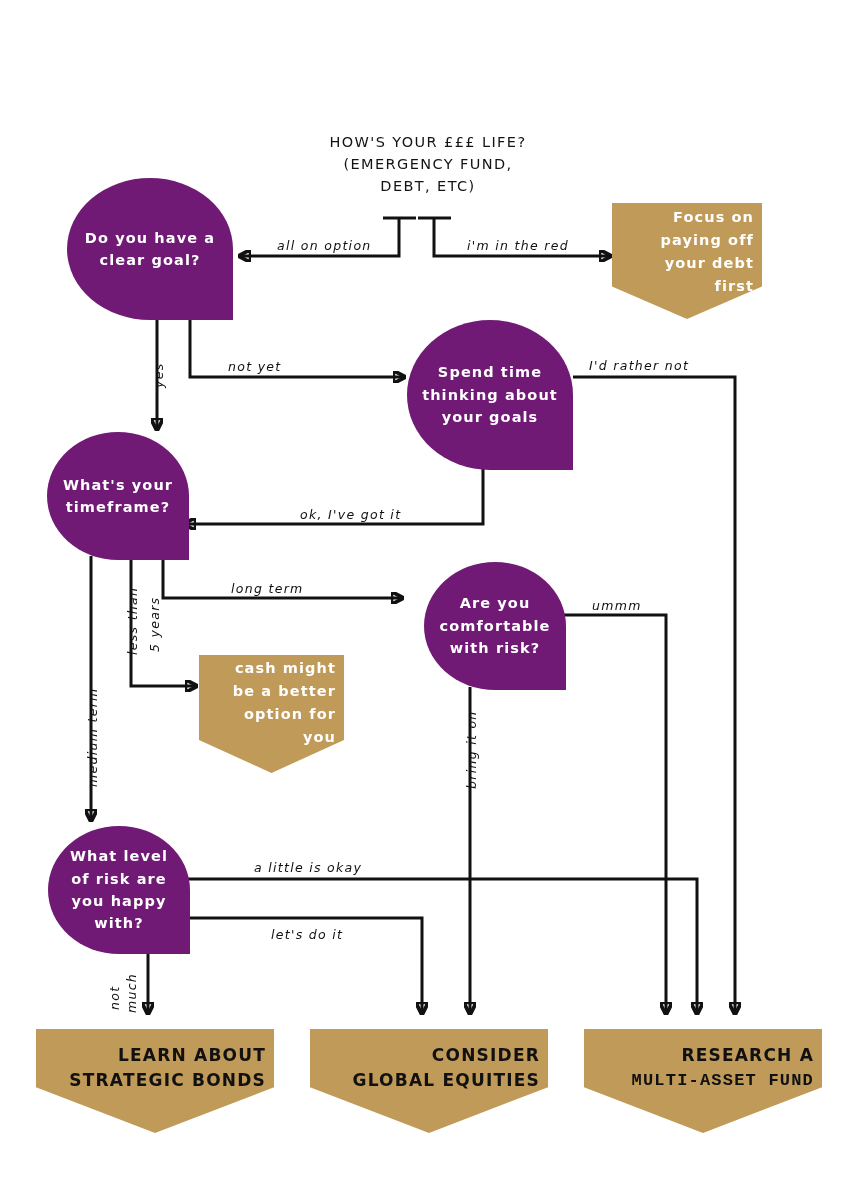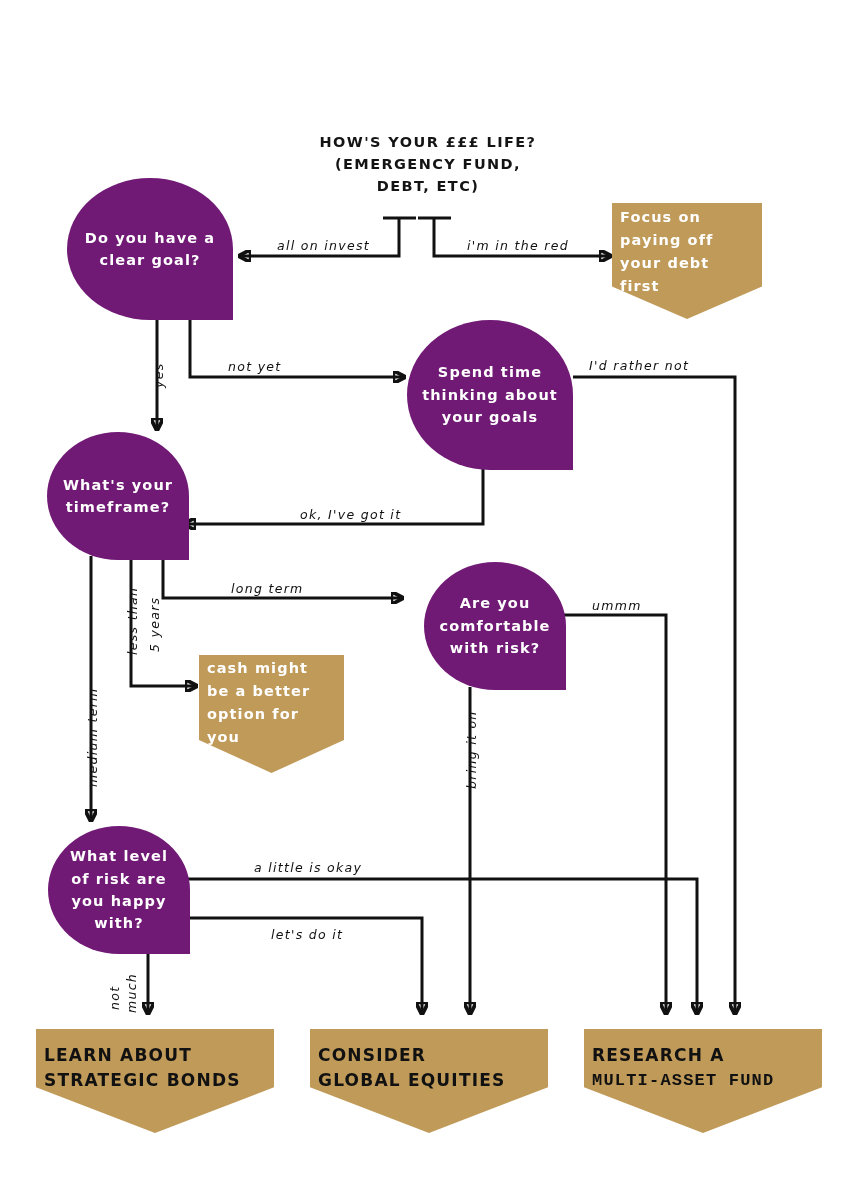--- a/index.html
+++ b/index.html
@@ -13,39 +13,39 @@
   
   .title{
     position:absolute;left:0;right:0;top:44px;text-align:center;
     font-family:"DejaVu Serif","Liberation Serif",serif;
     font-weight:700;font-size:38px;line-height:1.08;color:#111111;
     letter-spacing:-0.3px;
   }
   .title .l2{display:block;}
   .subtitle{
     position:absolute;left:8px;right:0;top:132px;text-align:center;
-    font-weight:700;font-size:14.5px;line-height:1.5;color:#141414;
+    font-weight:400;font-size:14.5px;line-height:1.5;color:#141414;
     letter-spacing:1.4px;text-transform:uppercase;
   }
   .subtitle span{display:block;}
 
   
   .node{
     position:absolute;background:#701a75;color:#ffffff;
     display:flex;align-items:center;justify-content:center;text-align:center;
     font-weight:700;font-size:14.5px;line-height:1.55;letter-spacing:1.1px;
     border-radius:50% 50% 0 50%;
     box-sizing:border-box;padding:4px 10px;
   }
   .node span{display:block;width:100%;}
 
   
   .banner{
     position:absolute;background:#C09A59;color:#ffffff;
-    display:flex;align-items:center;justify-content:center;text-align:left;
+    display:flex;align-items:center;justify-content:center;text-align:right;
     font-weight:700;font-size:14.5px;line-height:1.6;letter-spacing:1.1px;
     box-sizing:border-box;padding:0 8px;
     clip-path:polygon(0% 0%, 100% 0%, 100% 72%, 50% 100%, 0% 72%);
   }
   .banner.outcome{
     color:#111111;font-size:17px;letter-spacing:1.2px;line-height:1.5;
     text-transform:uppercase;font-weight:700;
     clip-path:polygon(0% 0%, 100% 0%, 100% 56%, 50% 100%, 0% 56%);
   }
   .banner span{display:block;width:100%;}
@@ -156,21 +156,21 @@
     </span>
   </div>
 
   <div class="banner outcome" style="left:584px;top:1029px;width:238px;height:104px;">
     <span>
       <b style="display:block;font-weight:700;">RESEARCH A</b>
       <b style="display:block;font-weight:700;font-family:Liberation Mono, monospace;">MULTI-ASSET FUND</b>
     </span>
   </div>
 
-  <div class="elabel" style="left:277px;top:238px;">all on invest</div>
+  <div class="elabel" style="left:277px;top:238px;">all on option</div>
   <div class="elabel" style="left:467px;top:238px;">i'm in the red</div>
 
   <div class="elabel rot" style="left:151px;top:388px;">yes</div>
   <div class="elabel" style="left:228px;top:359px;">not yet</div>
 
   <div class="elabel" style="left:589px;top:358px;">I'd rather not</div>
   <div class="elabel" style="left:300px;top:507px;">ok, I've got it</div>
 
   <div class="elabel" style="left:231px;top:581px;">long term</div>
   <div class="elabel rot" style="left:125px;top:655px;">less than</div>

